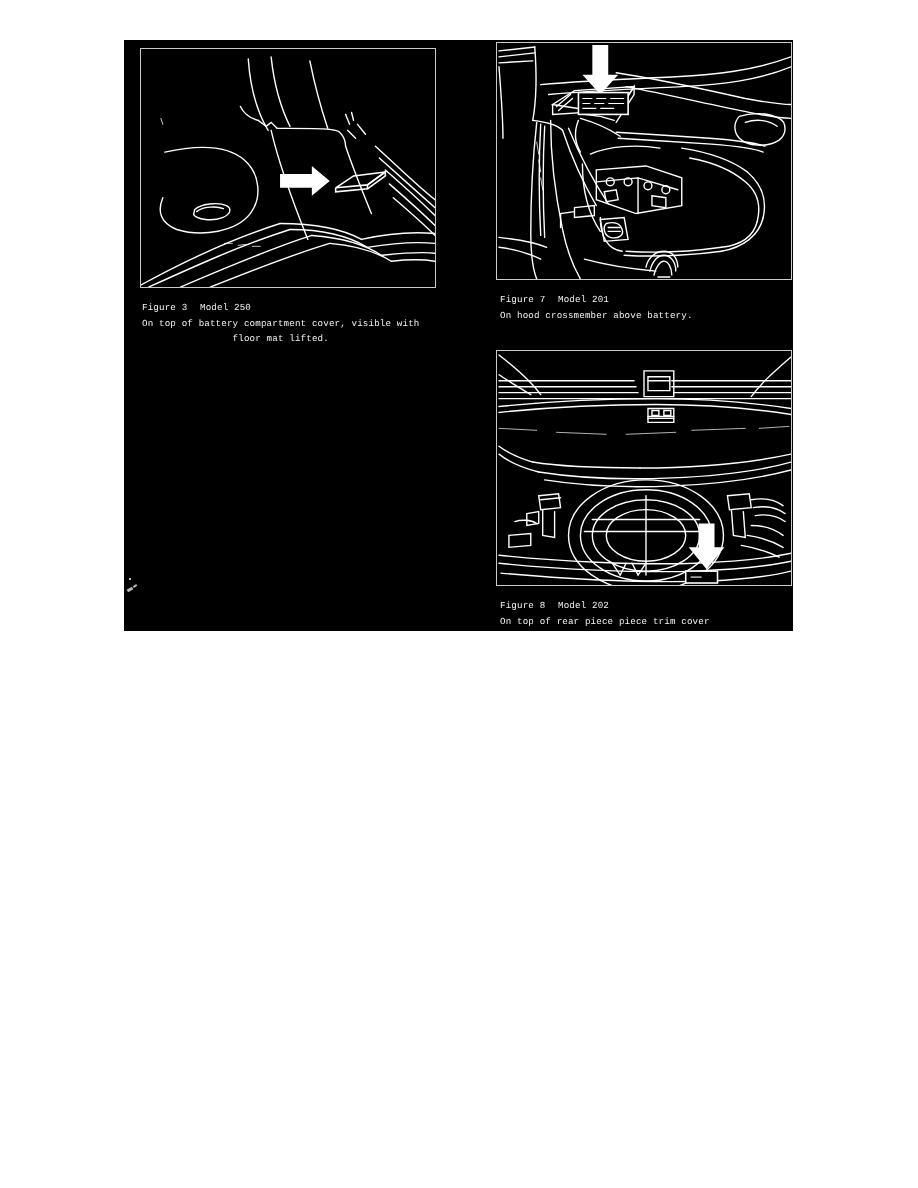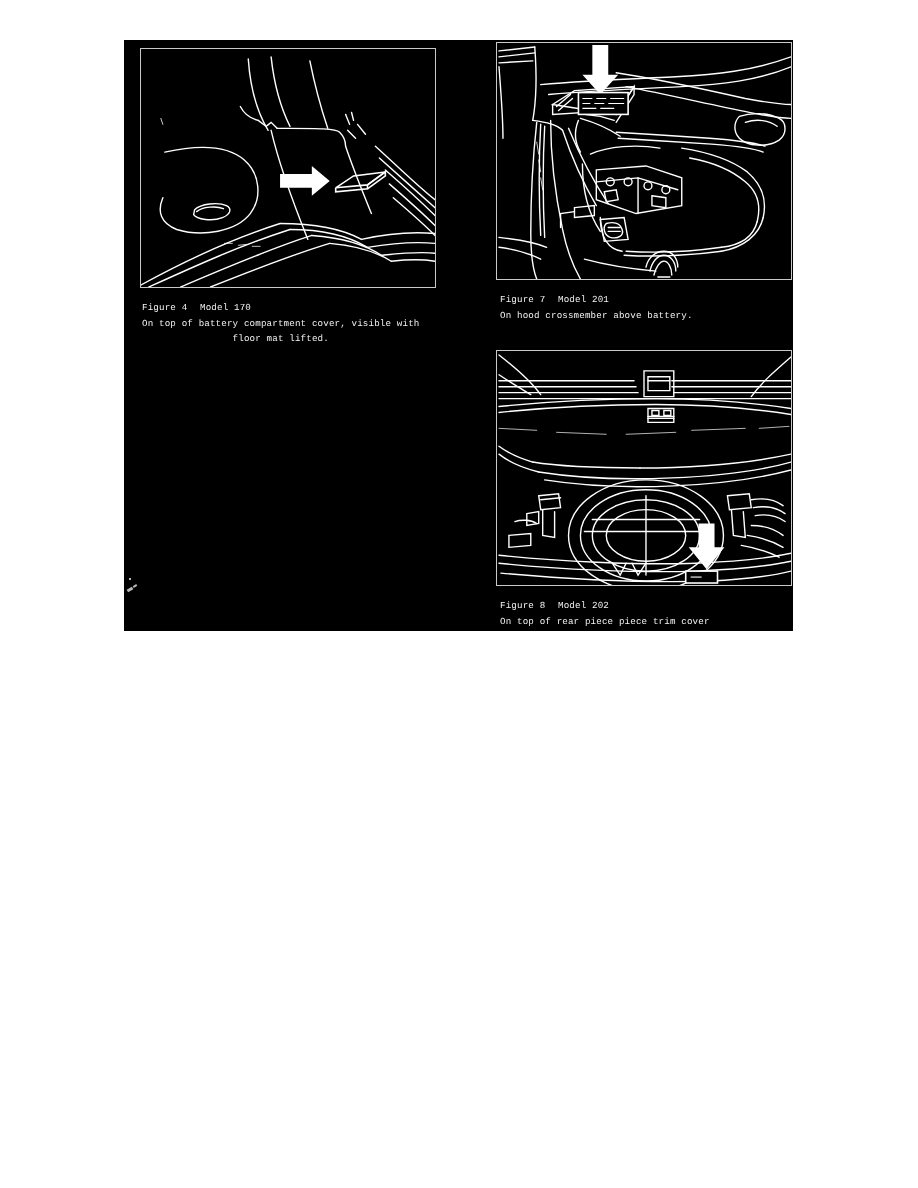--- a/index.html
+++ b/index.html
@@ -144,21 +144,21 @@
         <g fill="none" stroke="#ffffff" stroke-width="1.6">
           <path d="M196 140 L 214 128 L 246 124 L 228 137 Z"></path>
           <path d="M196 140 L 196 144 L 228 141 L 228 137"></path>
           <path d="M228 137 L 246 124 L 246 128 L 228 141"></path>
         </g>
       </svg>
     </div>
 
     <div class="caption" style="left:2px; top:252px;">
       <span class="caption-head">
-        <span class="fig-no">Figure 4</span><span>Model 170</span>
+        <span class="fig-no">Figure 3</span><span>Model 250</span>
       </span>
       <span class="caption-desc">On top of battery compartment cover, visible with</span>
       <span class="caption-desc">floor mat lifted.</span>
     </div>
   </div>
 
   <div class="figure-block" style="left:372px; top:2px; width:300px; height:290px;">
 
     <div class="figure-frame" style="left:0px; top:0px; width:296px; height:238px;">
       <svg viewBox="0 0 296 238" preserveAspectRatio="none">

